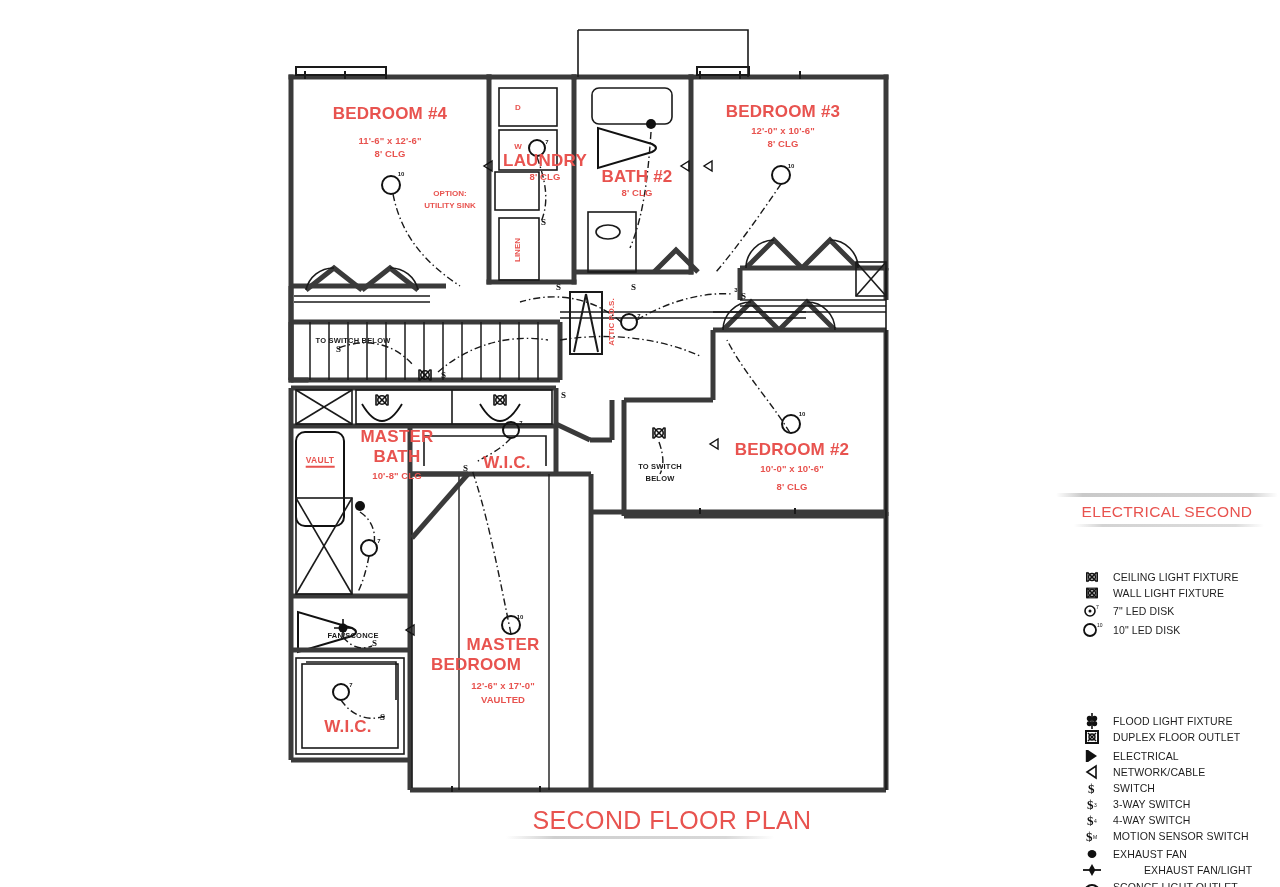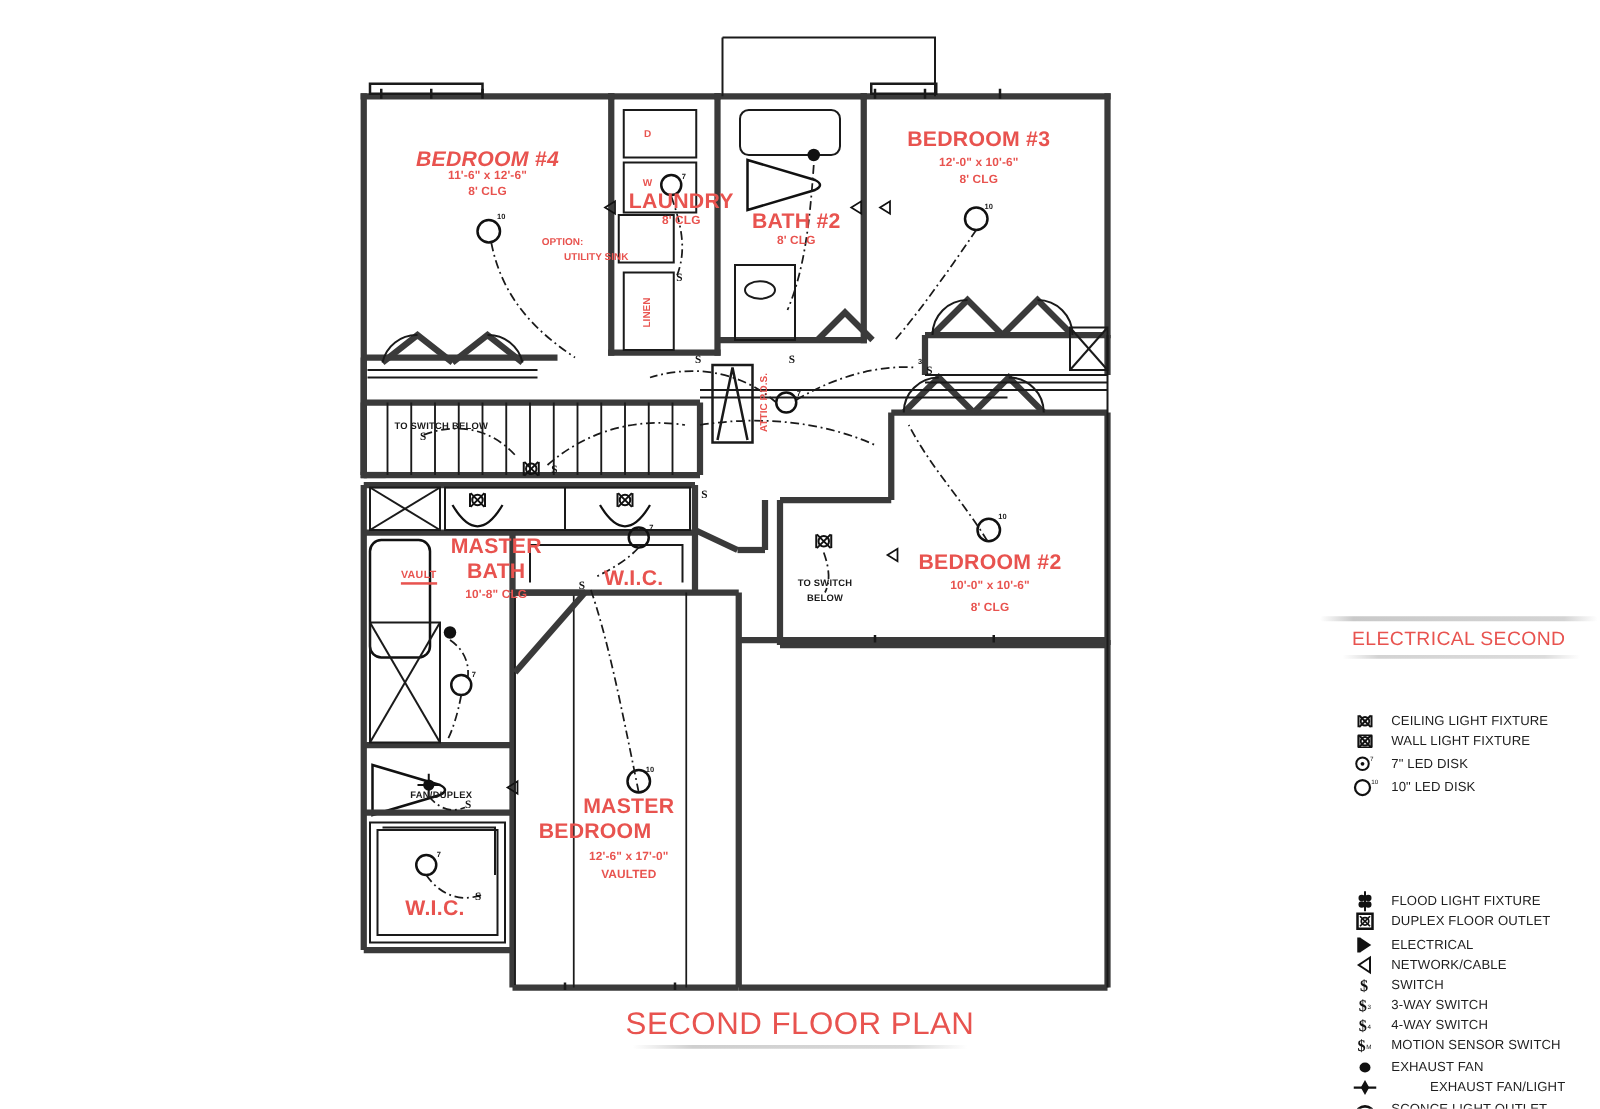--- a/index.html
+++ b/index.html
@@ -66,38 +66,37 @@
     color: #1a1a1a;
   }
   .vert {
     transform: translate(-50%, -50%) rotate(-90deg);
   }
 
   .vault-box {
     position: absolute;
     transform: translate(-50%, -50%);
     text-align: center;
-    margin-left: 15px;
   }
   .vault-box .vt {
     font-size: 8.5px;
     font-weight: 700;
     color: #e8534f;
     letter-spacing: 0.3px;
   }
   .vault-box .vline {
     height: 1.5px;
     background: #e8534f;
     margin-top: 1px;
     width: 100%;
   }
 
   #plan-title {
     position: absolute;
-    left: 640px;
+    left: 672px;
     top: 820px;
     transform: translate(-50%, -50%);
     font-size: 25px;
     font-weight: 400;
     color: #e8534f;
     letter-spacing: 0.4px;
     white-space: nowrap;
   }
   #plan-title-underline {
     position: absolute;
@@ -461,21 +460,21 @@
       <line x1="886" y1="268" x2="886" y2="472"></line>
     </g>
 
     <g fill="none" stroke="#1a1a1a" stroke-width="1.6">
       <rect x="856" y="262" width="30" height="34"></rect>
       <line x1="856" y1="262" x2="886" y2="296"></line>
       <line x1="856" y1="296" x2="886" y2="262"></line>
     </g>
   </svg>
 
-  <div class="lbl room-name" style="left:390px;top:128px;font-style:italic;">BEDROOM #4</div>
+  <div class="lbl room-name" style="left:390px;top:114px;">BEDROOM #4</div>
   <div class="lbl room-dim" style="left:390px;top:141px;">11'-6" x 12'-6"</div>
   <div class="lbl room-dim" style="left:390px;top:154px;">8' CLG</div>
 
   <div class="lbl room-name" style="left:783px;top:112px;">BEDROOM #3</div>
   <div class="lbl room-dim" style="left:783px;top:131px;">12'-0" x 10'-6"</div>
   <div class="lbl room-dim" style="left:783px;top:144px;">8' CLG</div>
 
   <div class="lbl room-name" style="left:792px;top:450px;">BEDROOM #2</div>
   <div class="lbl room-dim" style="left:792px;top:469px;">10'-0" x 10'-6"</div>
   <div class="lbl room-dim" style="left:792px;top:487px;">8' CLG</div>
@@ -492,34 +491,34 @@
 
   <div class="lbl room-name" style="left:507px;top:463px;">W.I.C.</div>
   <div class="lbl room-name" style="left:348px;top:727px;">W.I.C.</div>
 
   <div class="lbl room-name" style="left:503px;top:645px;">MASTER</div>
   <div class="lbl room-name" style="left:476px;top:665px;">BEDROOM</div>
   <div class="lbl room-dim" style="left:503px;top:686px;">12'-6" x 17'-0"</div>
   <div class="lbl room-dim" style="left:503px;top:700px;">VAULTED</div>
 
   <div class="lbl tiny-red" style="left:450px;top:194px;">OPTION:</div>
-  <div class="lbl tiny-red" style="left:450px;top:206px;margin-left:27px;">UTILITY SINK</div>
+  <div class="lbl tiny-red" style="left:450px;top:206px;">UTILITY SINK</div>
 
   <div class="lbl tiny-red vert" style="left:518px;top:250px;">LINEN</div>
   <div class="lbl tiny-red vert" style="left:612px;top:322px;">ATTIC P.D.S.</div>
 
   <div class="vault-box" style="left:320px;top:461px;">
     <div class="vt">VAULT</div>
     <div class="vline"></div>
   </div>
 
   <div class="lbl tiny-dark" style="left:353px;top:341px;">TO SWITCH BELOW</div>
   <div class="lbl tiny-dark" style="left:660px;top:467px;">TO SWITCH</div>
   <div class="lbl tiny-dark" style="left:660px;top:479px;">BELOW</div>
-  <div class="lbl tiny-dark" style="left:353px;top:636px;">FAN/DUPLEX</div>
+  <div class="lbl tiny-dark" style="left:353px;top:636px;">FAN/SCONCE</div>
 
   <div class="lbl tiny-red" style="left:518px;top:108px;">D</div>
   <div class="lbl tiny-red" style="left:518px;top:147px;">W</div>
 
   <div class="lbl micro-dark" style="left:401px;top:174px;">10</div>
   <div class="lbl micro-dark" style="left:791px;top:166px;">10</div>
   <div class="lbl micro-dark" style="left:802px;top:414px;">10</div>
   <div class="lbl micro-dark" style="left:520px;top:617px;">10</div>
   <div class="lbl micro-dark" style="left:547px;top:142px;">7</div>
   <div class="lbl micro-dark" style="left:521px;top:423px;">7</div>

